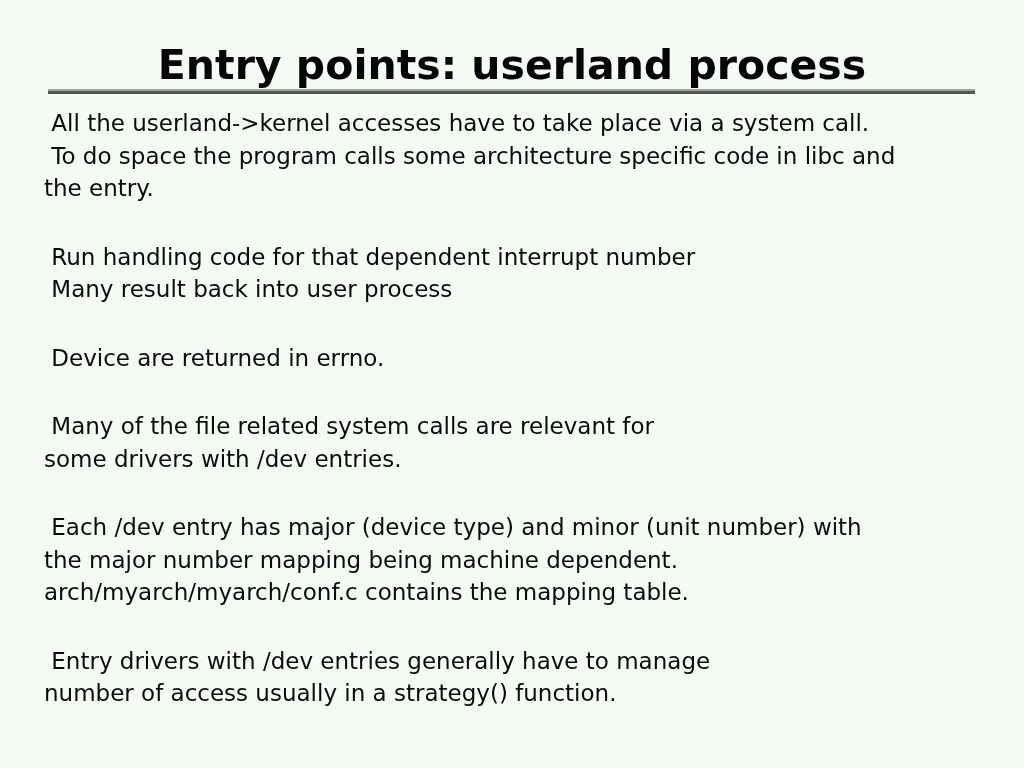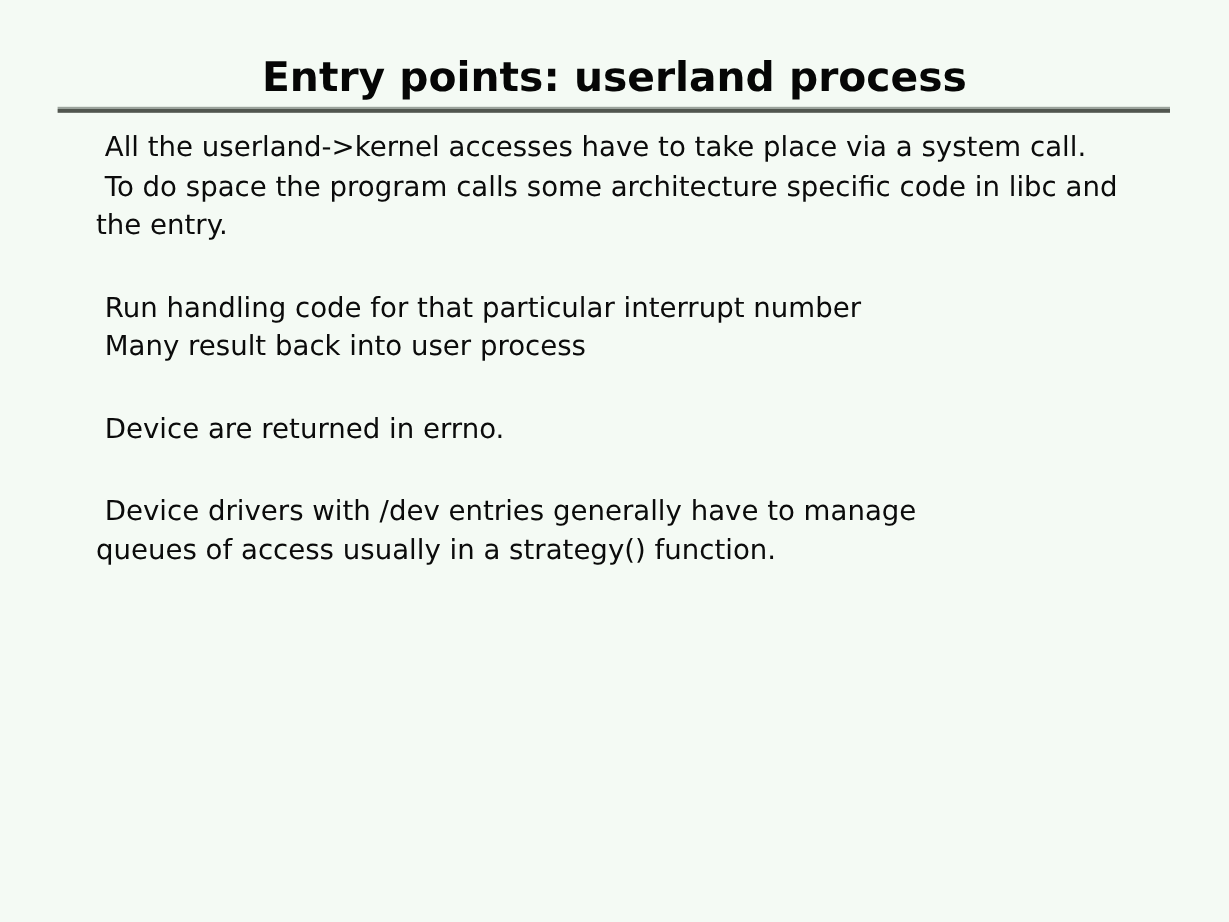--- a/index.html
+++ b/index.html
@@ -16,34 +16,34 @@
     color: #0b0b0b;
   }
   .slide {
     width: 1024px;
     height: 768px;
     position: relative;
   }
   .slide-title {
     margin-top: 46px;
     text-align: center;
-    font-size: 34px;
+    font-size: 41px;
     font-weight: bold;
     letter-spacing: 0px;
     line-height: 38px;
     color: #060606;
   }
   .title-divider {
     height: 5px;
     margin: 5px 49px 0 48px;
     background: linear-gradient(to bottom, #9ba39c 0px, #9ba39c 2px, #51564f 2px, #51564f 5px);
   }
   .content {
     margin-top: 13px;
-    padding-left: 80px;
+    padding-left: 44px;
     padding-right: 36px;
   }
   .paragraph {
     margin: 0 0 36px 0;
   }
   .line {
     font-size: 23px;
     line-height: 32.5px;
     white-space: pre;
     color: #0b0b0b;
@@ -60,29 +60,38 @@
 
   <div class="content">
 
     <div class="paragraph">
       <div class="line"> All the userland-&gt;kernel accesses have to take place via a system call.</div>
       <div class="line"> To do space the program calls some architecture specific code in libc and</div>
       <div class="line">the entry.</div>
     </div>
 
     <div class="paragraph">
-      <div class="line"> Run handling code for that particular interrupt number</div>
+      <div class="line"> Run handling code for that dependent interrupt number</div>
       <div class="line"> Many result back into user process</div>
     </div>
 
     <div class="paragraph">
       <div class="line"> Device are returned in errno.</div>
     </div>
 
-
+    <div class="paragraph">
+      <div class="line"> Many of the file related system calls are relevant for</div>
+      <div class="line">some drivers with /dev entries.</div>
+    </div>
 
     <div class="paragraph">
-      <div class="line"> Device drivers with /dev entries generally have to manage</div>
-      <div class="line">queues of access usually in a strategy() function.</div>
+      <div class="line"> Each /dev entry has major (device type) and minor (unit number) with</div>
+      <div class="line">the major number mapping being machine dependent.</div>
+      <div class="line">arch/myarch/myarch/conf.c contains the mapping table.</div>
+    </div>
+
+    <div class="paragraph">
+      <div class="line"> Entry drivers with /dev entries generally have to manage</div>
+      <div class="line">number of access usually in a strategy() function.</div>
     </div>
 
   </div>
 </div>
 
 </body></html>

